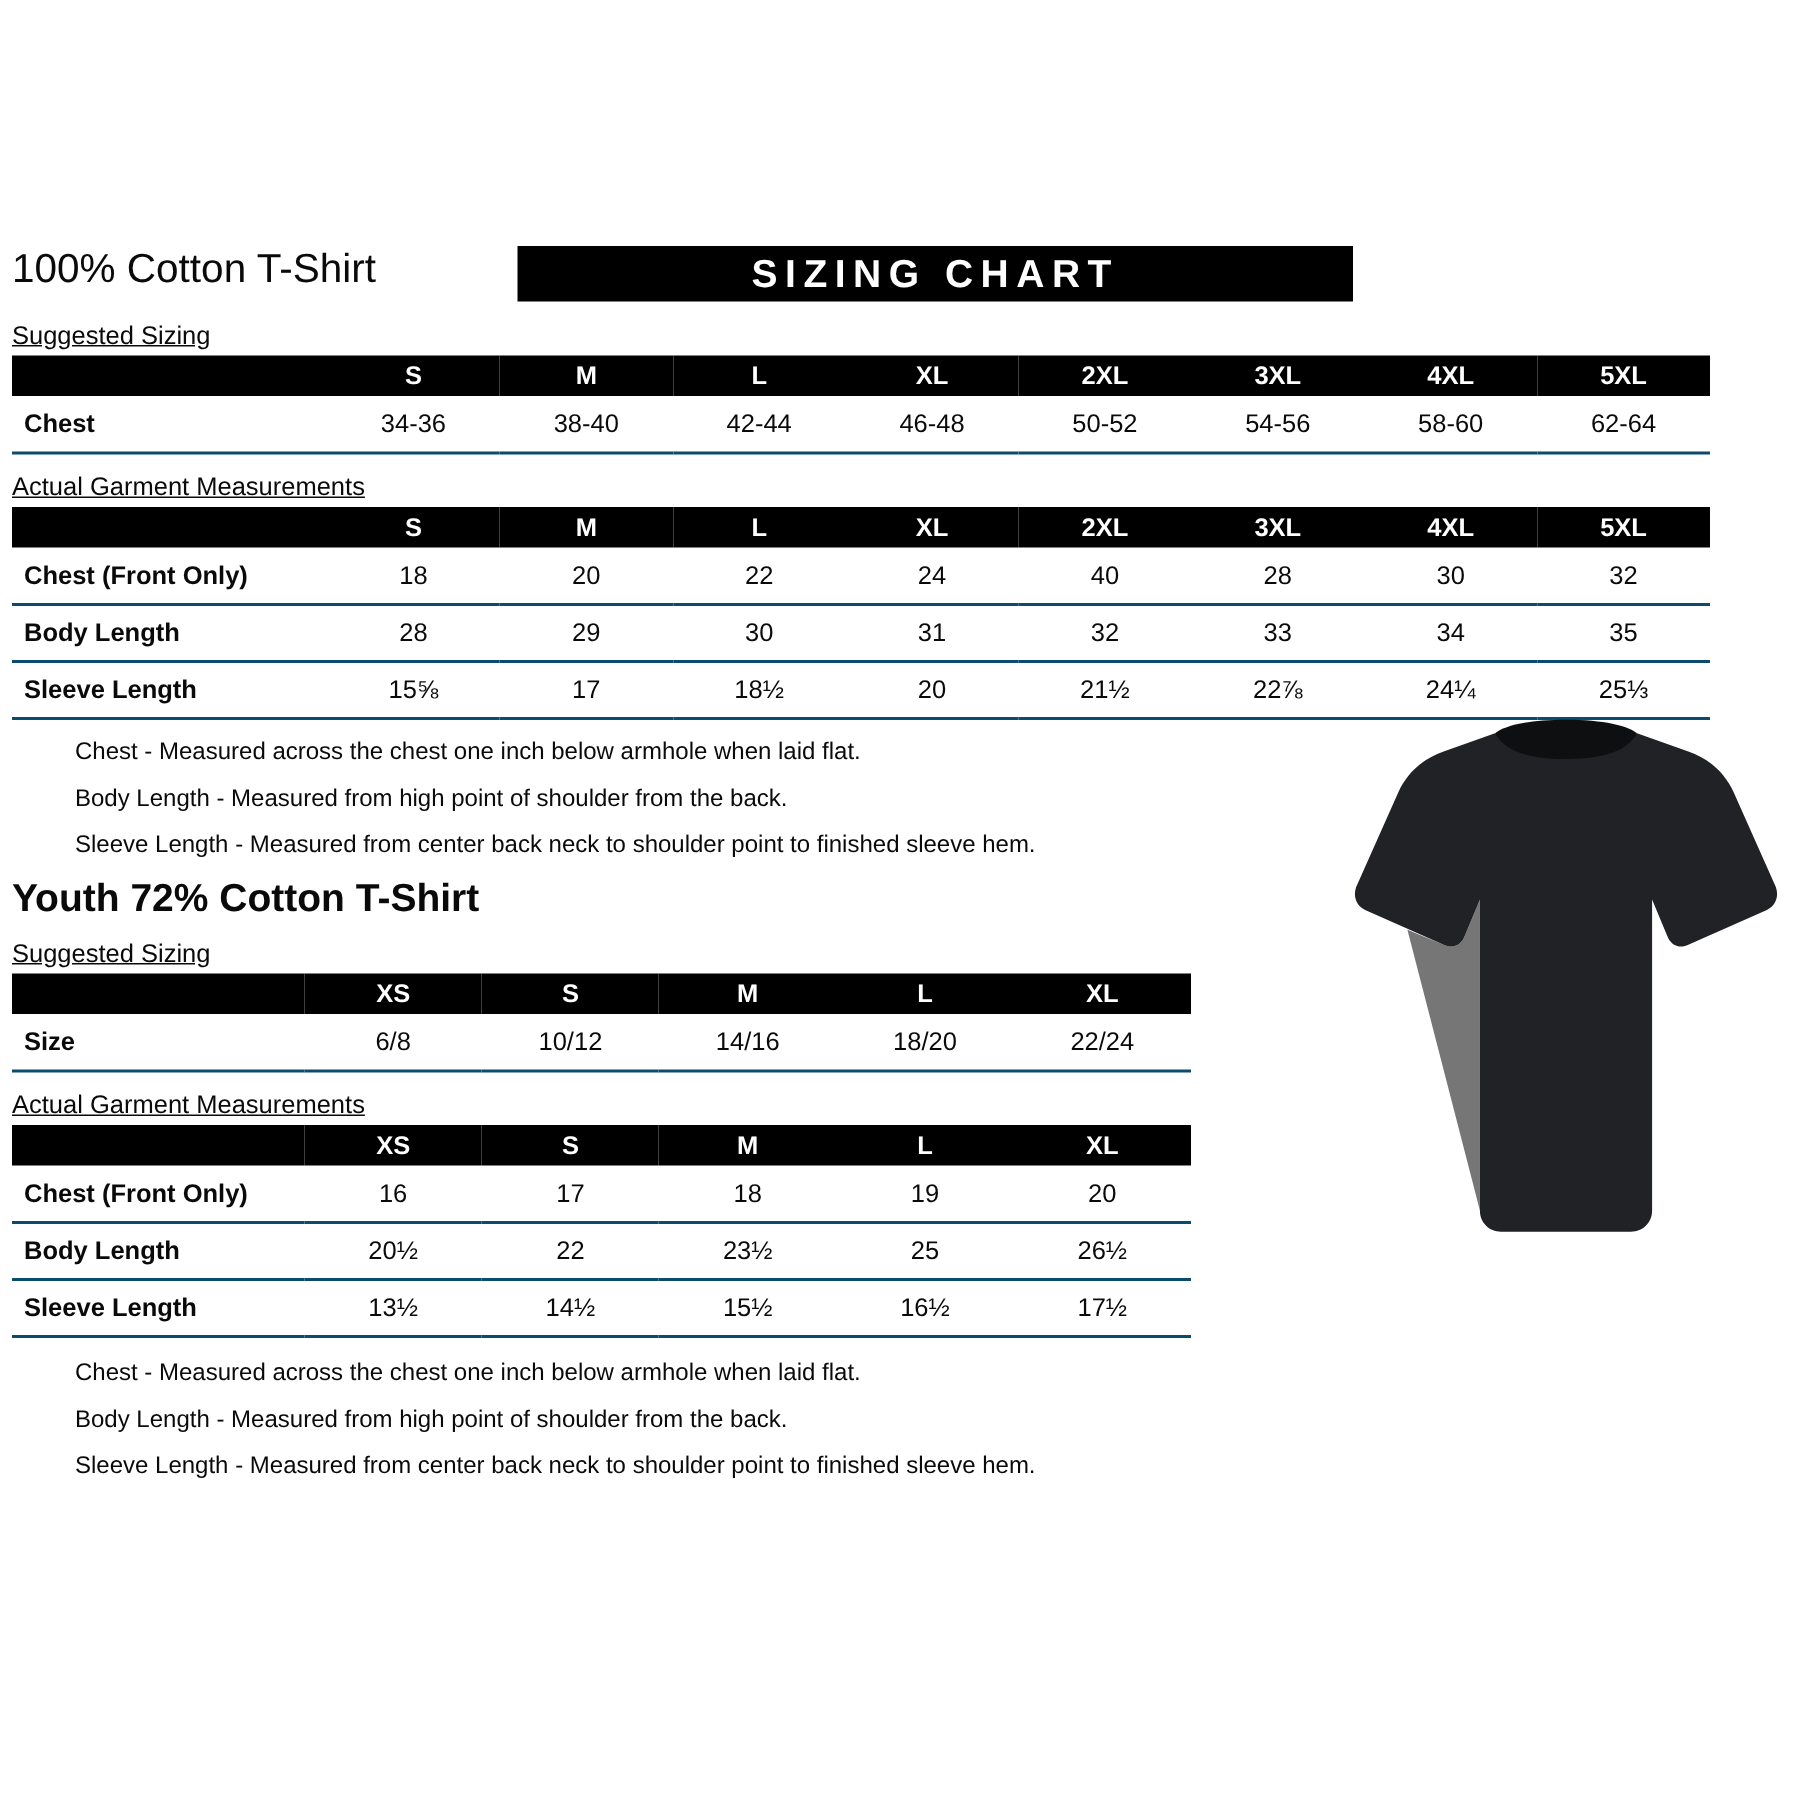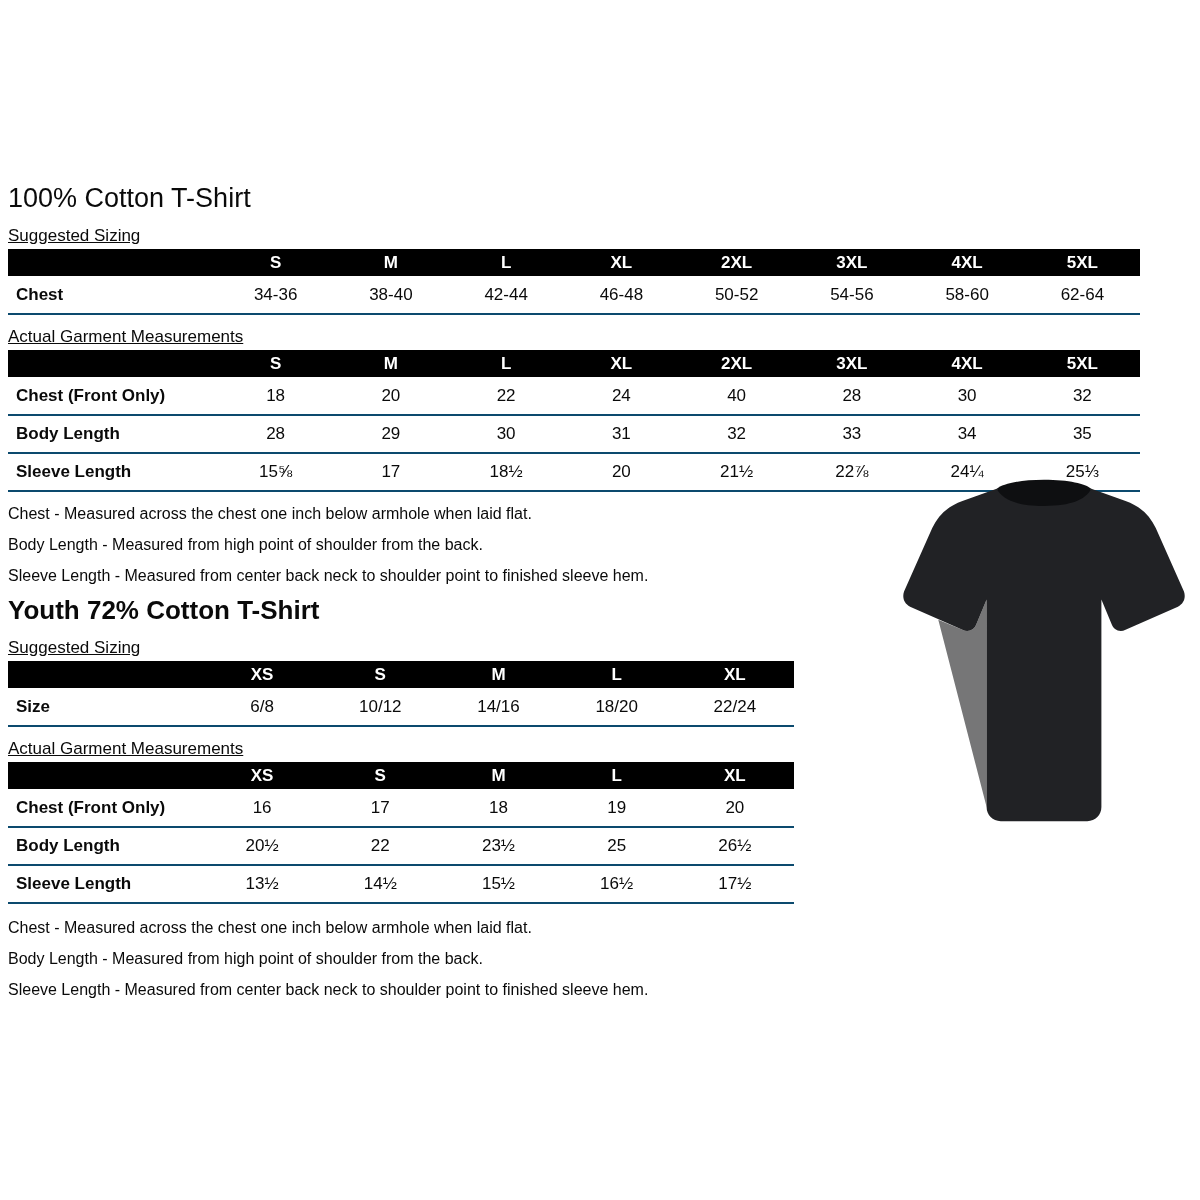--- a/index.html
+++ b/index.html
@@ -6,21 +6,21 @@
   html,body { width:1200px; height:1200px; }
   body {
     background:#ffffff;
     font-family:"Liberation Sans", sans-serif;
     color:#0a0a0a;
     position:relative;
     overflow:hidden;
   }
   .page { position:relative; width:1200px; height:1200px; padding:164px 0 0 8px; }
 
-  .header-row { display:flex; align-items:flex-end; height:38px;margin-top:12px; }
+  .header-row { display:flex; align-items:flex-start; height:38px; }
   .title { width:337px; font-size:27px; font-weight:400; white-space:nowrap; }
   .banner {
     width:557px; height:37px; background:#000; color:#fff;
     display:flex; align-items:center; justify-content:center;
     font-size:26px; font-weight:700; letter-spacing:5px;
   }
 
   .section-label { font-size:17px; margin-top:12px;text-decoration:underline; }
   .section-label.actual { }
 
@@ -32,35 +32,36 @@
     height:27px; text-align:center; padding:0;
   }
   td {
     font-size:17px; text-align:center; height:38px;
     border-bottom:2px solid #0c4a6e; padding:0;
   }
   td.label-cell { text-align:left; padding-left:8px; }
   .lbl { font-weight:700; }
   .sfx { font-weight:700; }
 
-  .notes { margin-top:6px; }
+  .notes { margin-top:6px;margin-left:42px; }
   .notes p { font-size:16px; line-height:31px; }
   .notes.youth-notes { margin-top:8px; }
 
   .youth-title { margin-top:4px; font-size:26px; font-weight:700; }
 
   .tshirt { position:absolute; left:898px; top:472px; width:292px; height:368px; }
 </style>
 </head>
 <body>
 
 <div class="page">
 
   <div class="header-row">
     <div class="title">100% Cotton T-Shirt</div>
+    <div class="banner">SIZING CHART</div>
   </div>
 
   <div class="section-label">Suggested Sizing</div>
 
   <table class="tbl-adult">
     <colgroup>
         <col style="width:210px">
         <col>
         <col>
         <col>

